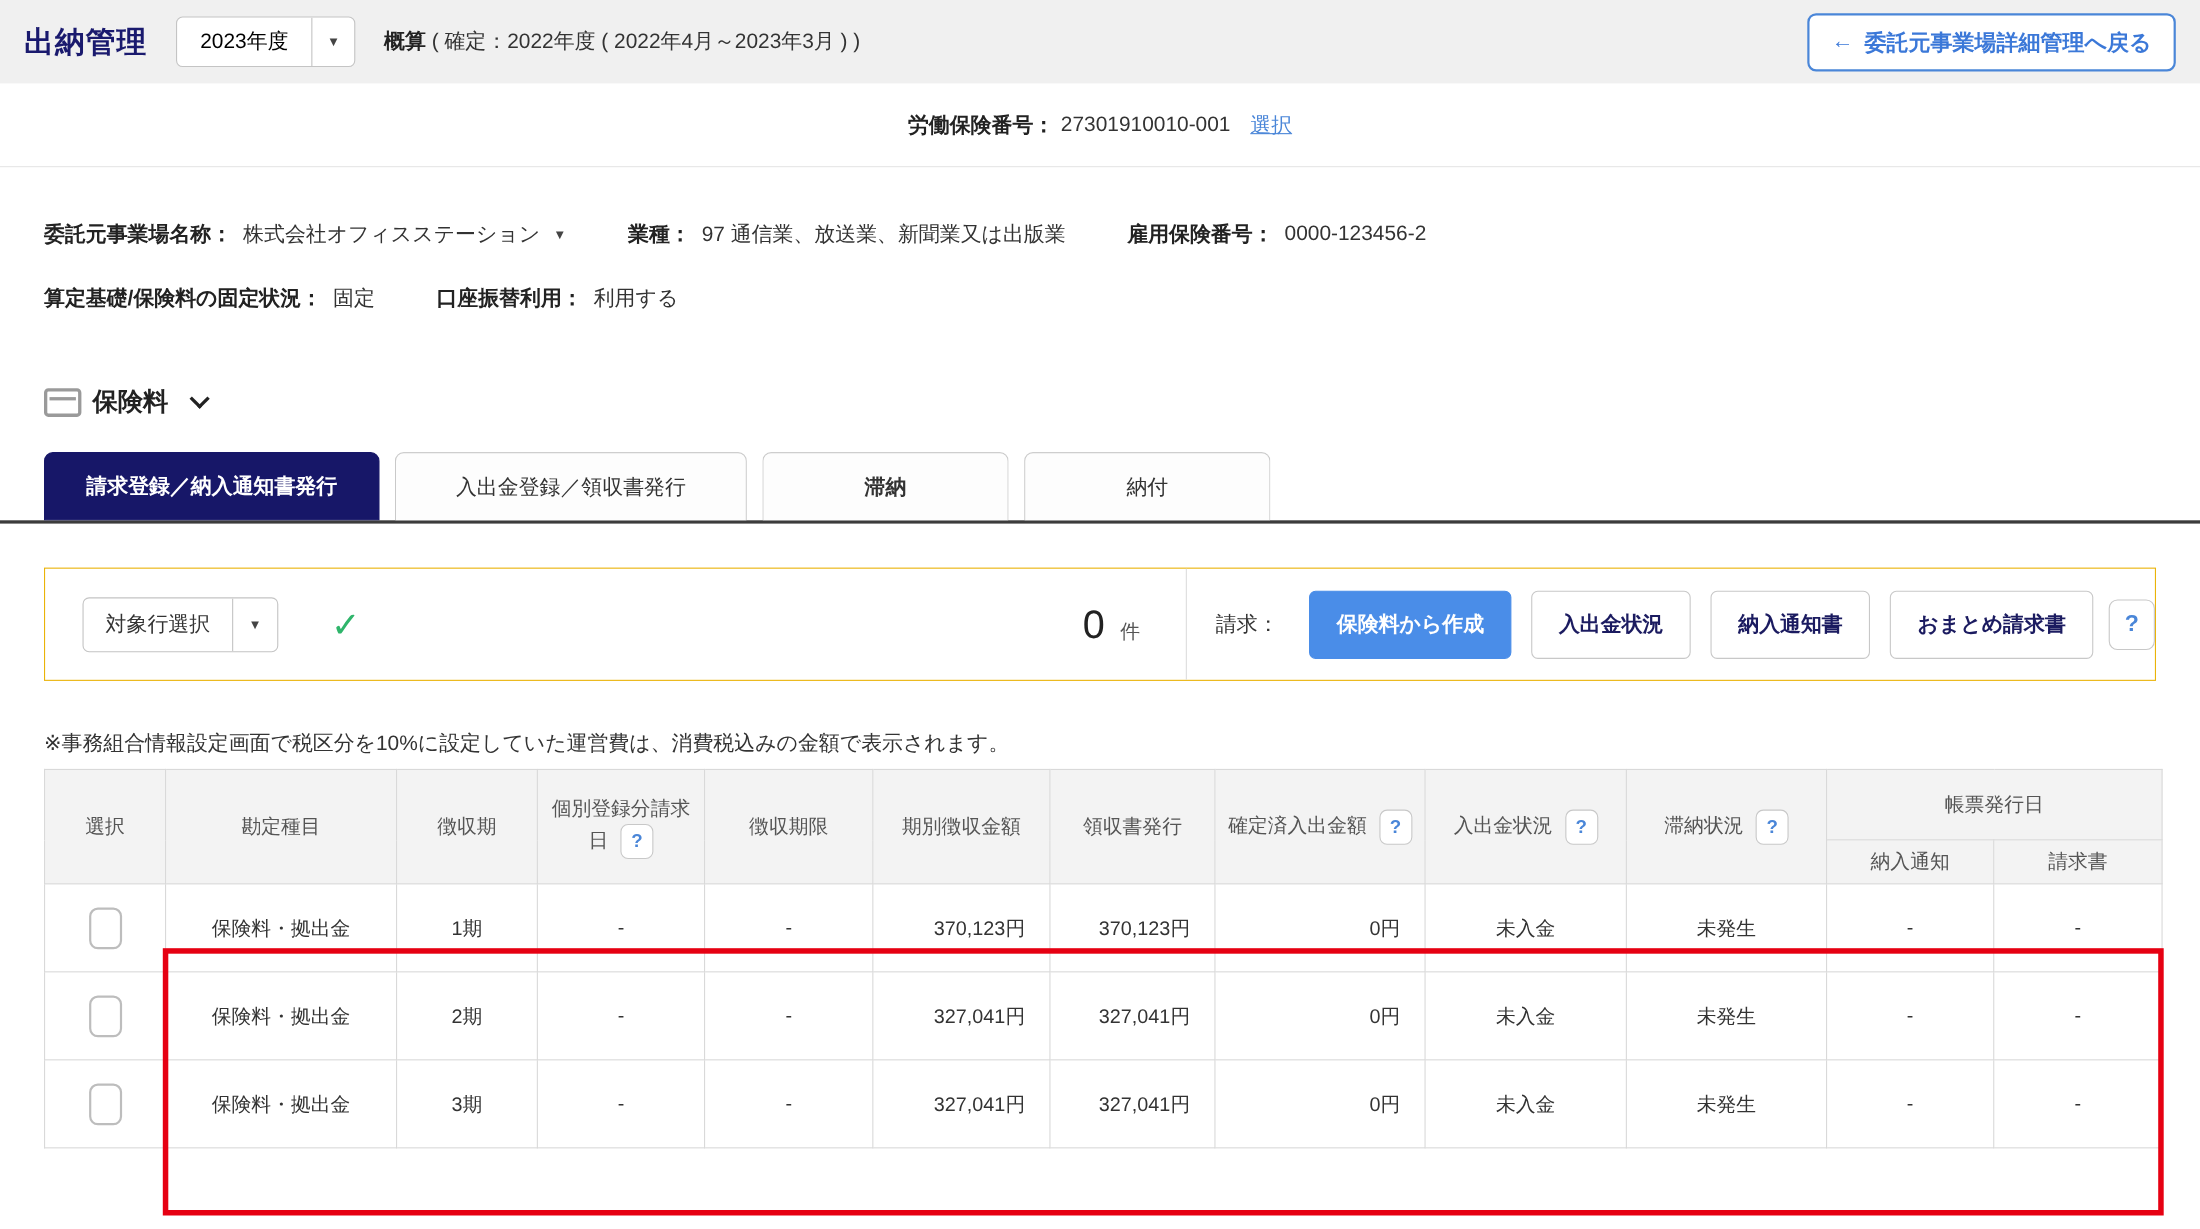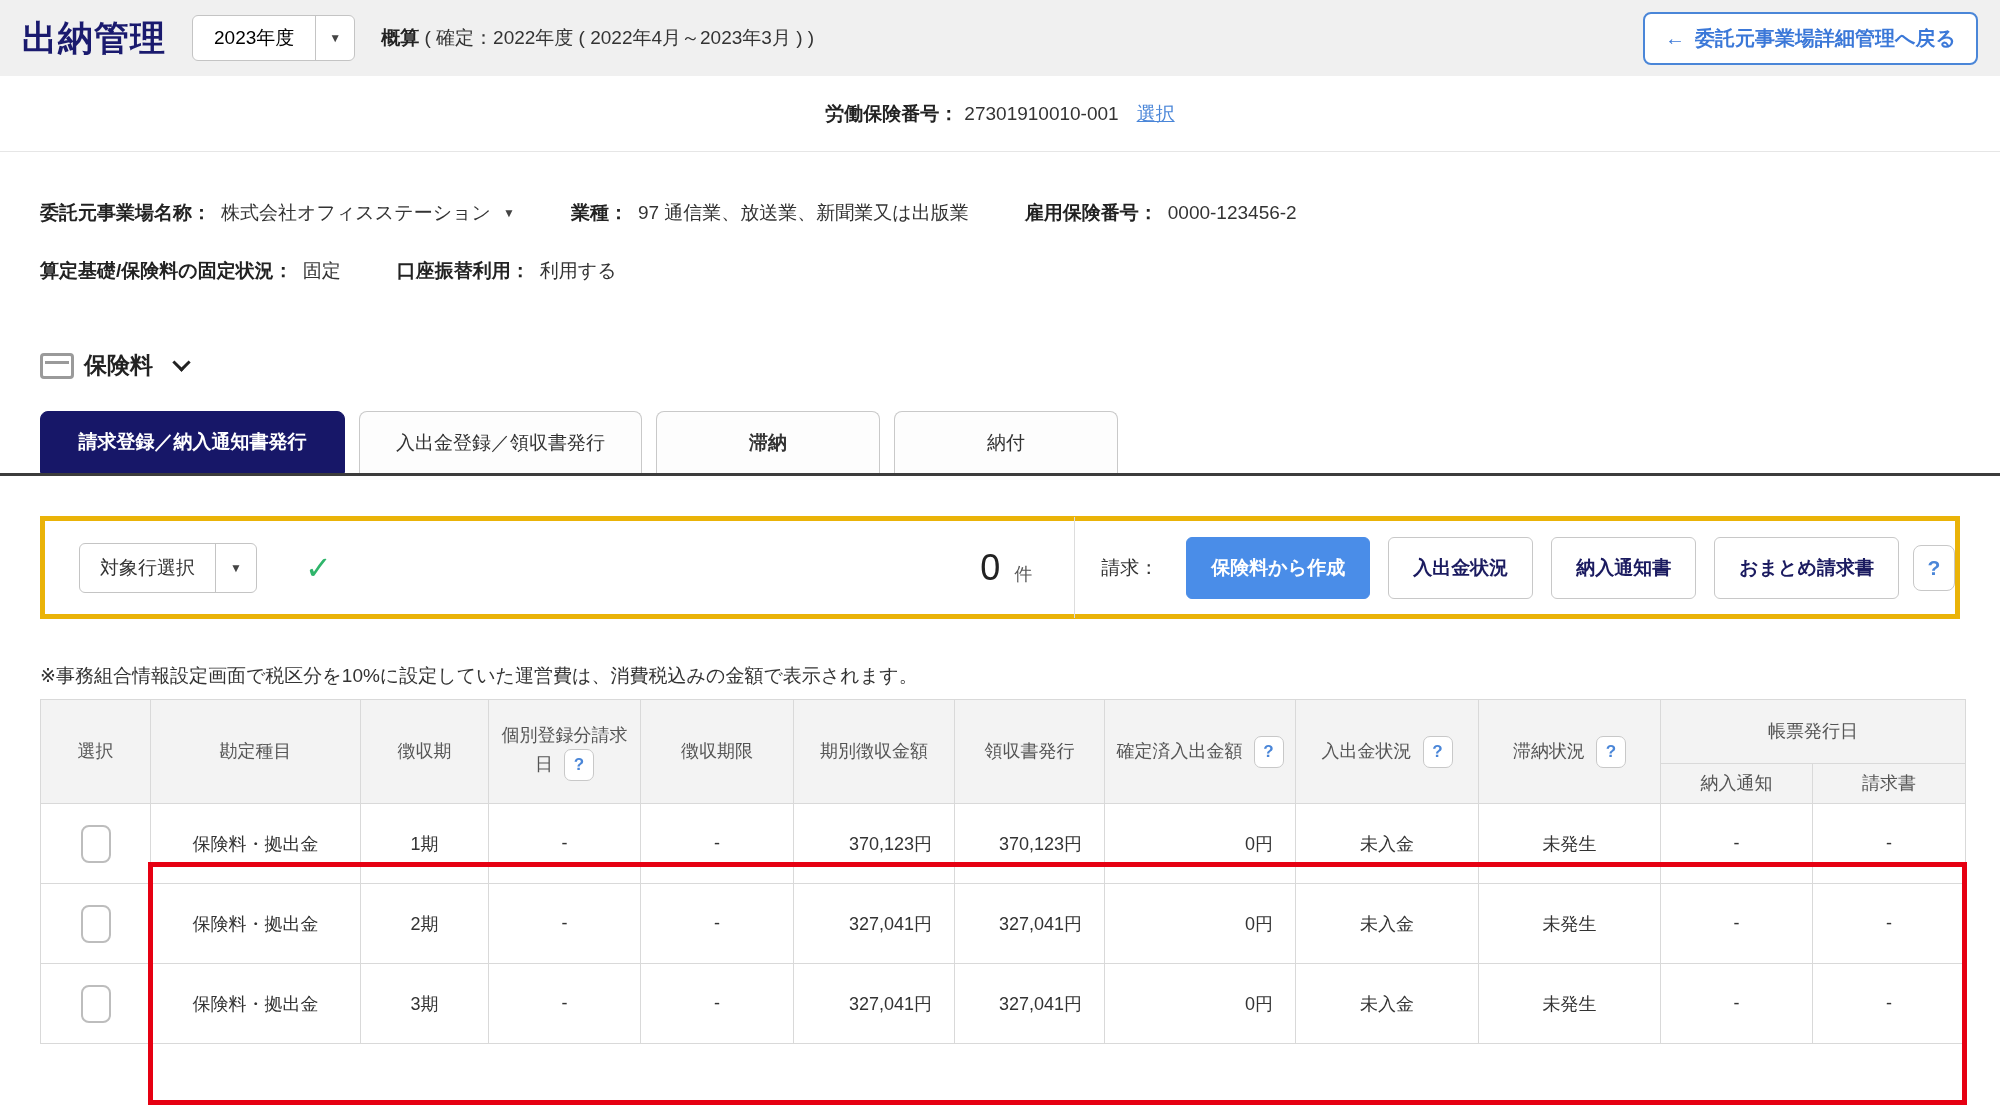--- a/index.html
+++ b/index.html
@@ -2,21 +2,21 @@
 <html lang="ja"><head>
 <meta charset="utf-8">
 <style>
   * { margin:0; padding:0; box-sizing:border-box; }
   html,body { width:2000px; height:1117px; background:#fff;
     font-family:"Liberation Sans","DejaVu Sans",sans-serif; color:#333; }
   .page { position:relative; width:2000px; height:1117px; overflow:hidden; }
 
   
   .topbar { height:76px; background:#f0f0f0; display:flex; align-items:center; padding:0 22px; }
-  .app-title { font-size:35px; font-weight:bold; color:#1a1a6e; letter-spacing:1px; }
+  .app-title { font-size:27px; font-weight:bold; color:#1a1a6e; letter-spacing:1px; }
   .year-select { display:flex; align-items:stretch; background:#fff; border:1px solid #c4c4c4;
     border-radius:6px; margin-left:26px; height:46px; overflow:hidden; cursor:pointer; }
   .year-select .txt { display:flex; align-items:center; padding:0 21px; font-size:19px; color:#000000; }
   .year-select .arr { display:flex; align-items:center; padding:0 13px; border-left:1px solid #c4c4c4;
     font-size:12px; color:#444; }
   .summary { margin-left:26px; font-size:19px; color:#333; }
   .summary b { font-weight:bold; color:#222; }
   .back-btn { margin-left:auto; background:#fff; border:2px solid #4a86d8; border-radius:8px;
     color:#3b78d8; font-size:20px; font-weight:bold; padding:11px 20px; cursor:pointer;
     display:flex; align-items:center; gap:10px; font-family:inherit; }
@@ -46,24 +46,24 @@
   .chev { width:13px; height:13px; border-right:3px solid #222; border-bottom:3px solid #222;
     transform:rotate(45deg); margin-left:22px; margin-top:-6px; cursor:pointer; }
 
   
   .tabs { display:flex; align-items:flex-end; padding:0 40px; margin-top:30px;
     border-bottom:3px solid #3c3c3c; }
   .tab { height:62px; display:flex; align-items:center; justify-content:center;
     font-size:19px; border-radius:8px 8px 0 0; margin-right:14px; cursor:pointer; }
   .tab.active { background:#171768; color:#fff; font-weight:bold; width:305px; border:1px solid #171768; }
   .tab.idle { background:#fdfdfd; color:#333; border:1px solid #c9c9c9; border-bottom:none; }
-  .tab.w2 { width:283px; } .tab.w3 { width:224px;font-weight:bold; } .tab.w4 { width:224px; }
-
-  
-  .action-bar { margin:40px 40px 0 40px; height:103px; border:5px solid #eab308;
+  .tab.w2 { width:320px; } .tab.w3 { width:224px;font-weight:bold; } .tab.w4 { width:224px; }
+
+  
+  .action-bar { margin:40px 40px 0 40px; height:103px; border:1px solid #eab308;
     display:flex; align-items:center; background:#fff; }
   .row-select { display:flex; align-items:stretch; background:#fff; border:1px solid #c4c4c4;
     border-radius:6px; margin-left:34px; height:50px; overflow:hidden; cursor:pointer; }
   .row-select .txt { display:flex; align-items:center; padding:0 20px; font-size:19px; }
   .row-select .arr { display:flex; align-items:center; padding:0 14px; border-left:1px solid #c4c4c4;
     font-size:12px; color:#444; }
   .check { color:#2fb56b; font-size:32px; margin-left:48px; cursor:pointer; }
   .count-wrap { margin-left:auto; display:flex; align-items:baseline; }
   .count-num { font-size:36px; color:#222; }
   .count-unit { font-size:18px; color:#555; margin-left:14px; }

